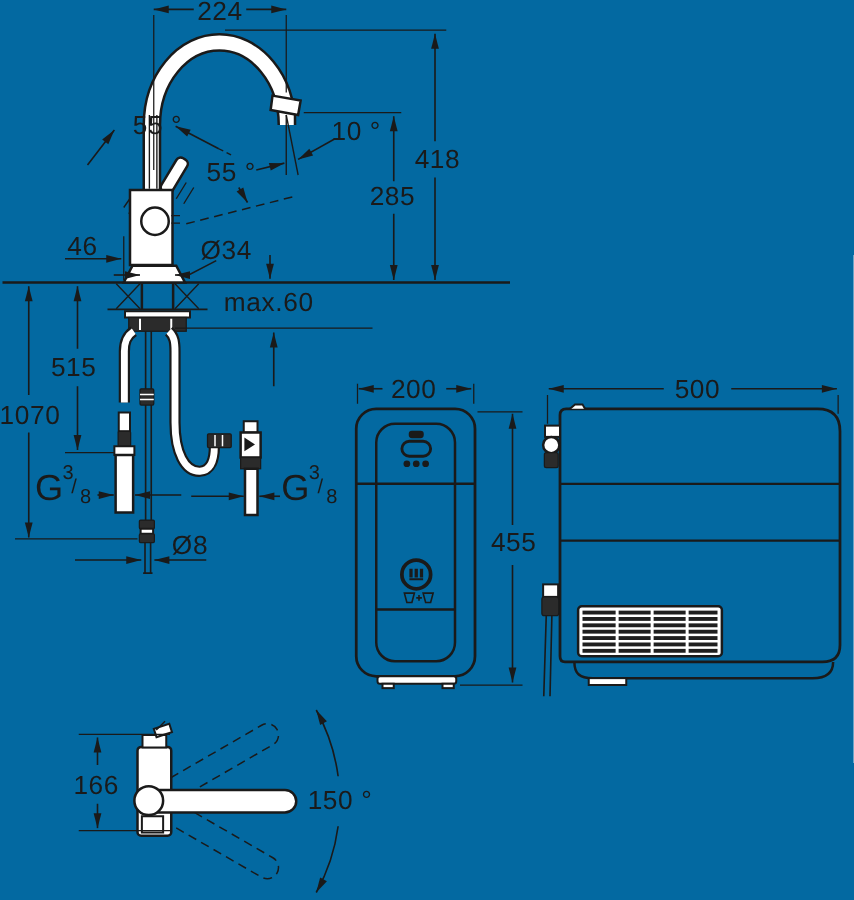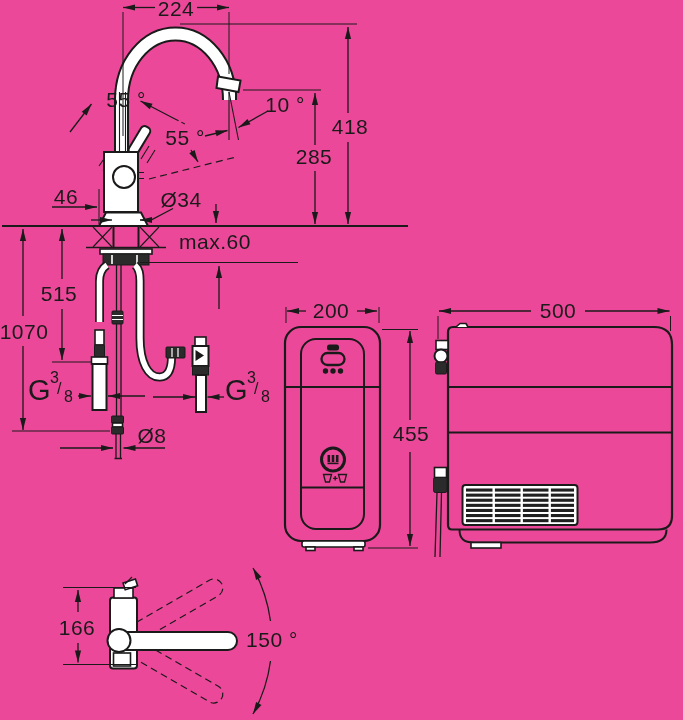--- a/index.html
+++ b/index.html
@@ -1,16 +1,16 @@
 <!DOCTYPE html>
 <html><head>
 <meta charset="utf-8">
 <style>
   html,body { margin:0; padding:0; background:#ffffff; }
-  .stage { position:relative; width:683px; height:720px; background:#ec4899; overflow:hidden; }
+  .stage { position:relative; width:683px; height:720px; background:#0369a1; overflow:hidden; }
   svg { display:block; }
   .dim { font-family:"Liberation Sans", sans-serif; font-size:21px; fill:#1a1a1a; letter-spacing:0.5px; }
   .dim-big { font-family:"Liberation Sans", sans-serif; font-size:29px; fill:#1a1a1a; }
   .dim-sm { font-family:"Liberation Sans", sans-serif; font-size:16px; fill:#1a1a1a; }
   .ol  { fill:none; stroke:#1a1a1a; stroke-width:2; }
   .ol22{ fill:none; stroke:#1a1a1a; stroke-width:2.2; }
   .olw { fill:#ffffff; stroke:#1a1a1a; stroke-width:2; }
   .olw16 { fill:#ffffff; stroke:#1a1a1a; stroke-width:1.6; }
   .thin { fill:none; stroke:#1a1a1a; stroke-width:1.1; }
   .dimln { fill:none; stroke:#1a1a1a; stroke-width:1.3; }

